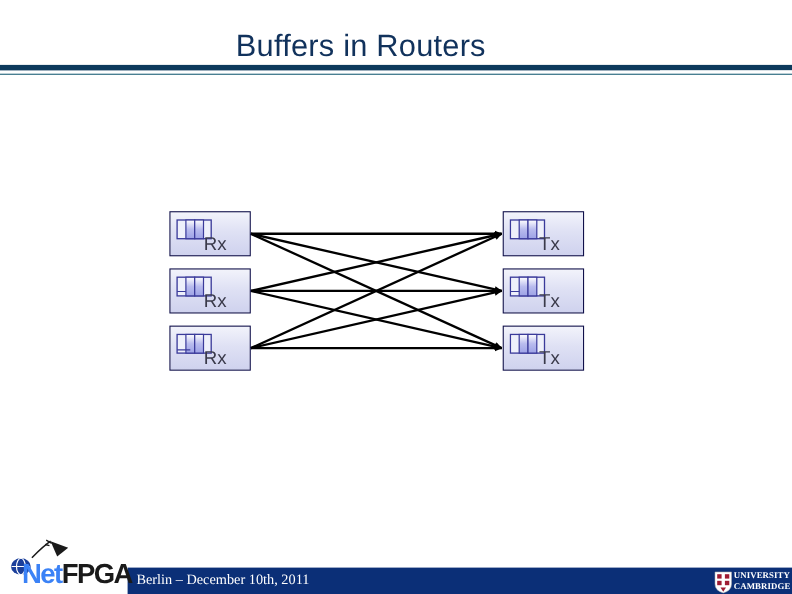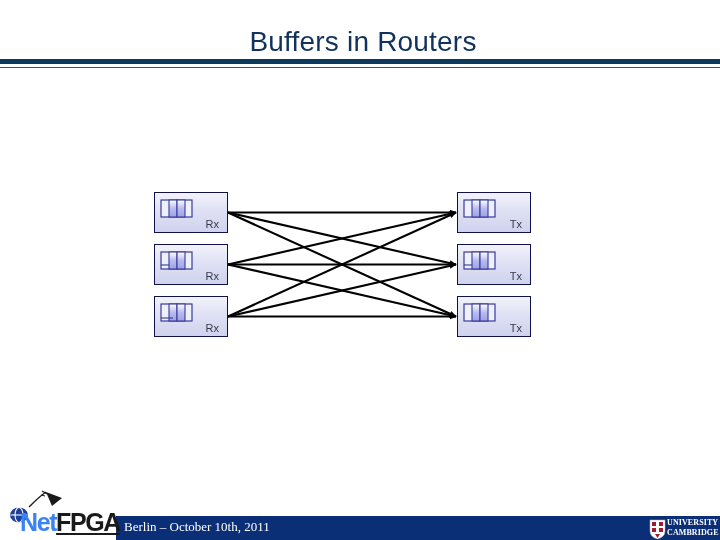--- a/index.html
+++ b/index.html
@@ -21,21 +21,20 @@
     left: 0;
     top: 26px;
     width: 656px;
     text-align: center;
     font-family: "Liberation Sans", sans-serif;
     font-size: 28px;
     font-weight: normal;
     color: #11325c;
     letter-spacing: 0.2px;
     white-space: nowrap;
-    margin-left: 35px;
   }
 
   
   #title-rule-thick {
     position: absolute;
     left: 0;
     top: 59px;
     width: 720px;
     height: 5px;
     background: #0d3a5c;
@@ -83,24 +82,24 @@
   }
   .port-icon {
     position: absolute;
     left: 5px;
     top: 6px;
     width: 34px;
     height: 20px;
   }
   .port-label {
     position: absolute;
-    right: 8px;
+    right: 21px;
     bottom: 2px;
     font-family: "Liberation Sans", sans-serif;
-    font-size: 11px;
+    font-size: 17px;
     color: #3a3a4a;
     line-height: 1;
   }
 
   
   #footer-bar {
     position: absolute;
     left: 116px;
     top: 516px;
     width: 604px;
@@ -129,21 +128,21 @@
     left: 20px;
     top: 510px;
     font-family: "Liberation Sans", sans-serif;
     font-size: 25px;
     font-weight: bold;
     line-height: 1;
     letter-spacing: -1.4px;
     white-space: nowrap;
   }
   #netfpga-net { color: #3b82f6; }
-  #netfpga-fpga { color: #1a1a1a; text-decoration: underline; }
+  #netfpga-fpga { color: #1a1a1a; }
 
   #cambridge-logo {
     position: absolute;
     left: 648px;
     top: 518px;
     width: 72px;
     height: 22px;
   }
   #cam-text {
     position: absolute;
@@ -249,21 +248,21 @@
       <rect x="9" y="1" width="8" height="17" fill="url(#cellgrad1)" stroke="#3a3a9a" stroke-width="1.1"></rect>
       <rect x="17" y="1" width="8" height="17" fill="url(#cellgrad1)" stroke="#3a3a9a" stroke-width="1.1"></rect>
     </svg>
     <span class="port-label">Tx</span>
   </div>
 
 </div>
 
 <div id="footer-bar"></div>
 
-<div id="footer-date">Berlin – October 10th, 2011</div>
+<div id="footer-date">Berlin – December 10th, 2011</div>
 
 <svg id="netfpga-logo" viewBox="0 0 112 50">
 
   <path d="M40,4 L56,10 L46,18 Z" fill="#1a1a1a"></path>
   <path d="M40,4 C34,8 28,14 23,19" stroke="#1a1a1a" stroke-width="1.4" fill="none"></path>
   <path d="M36,3 L41,6" stroke="#1a1a1a" stroke-width="1.2"></path>
   <path d="M35,7 L39,8" stroke="#1a1a1a" stroke-width="1.2"></path>
 
   <ellipse cx="13" cy="27" rx="9" ry="7.5" fill="#1b3f9b"></ellipse>
   <ellipse cx="13" cy="27" rx="4" ry="7.5" fill="none" stroke="#ffffff" stroke-width="1.1"></ellipse>

